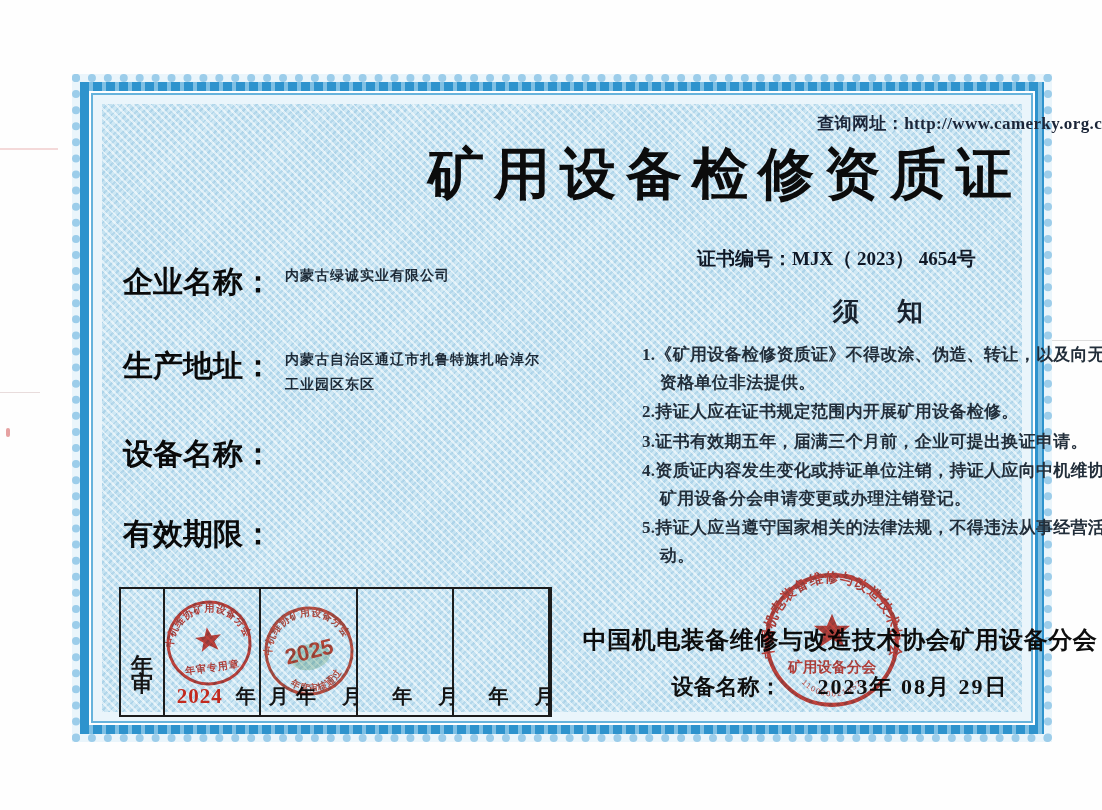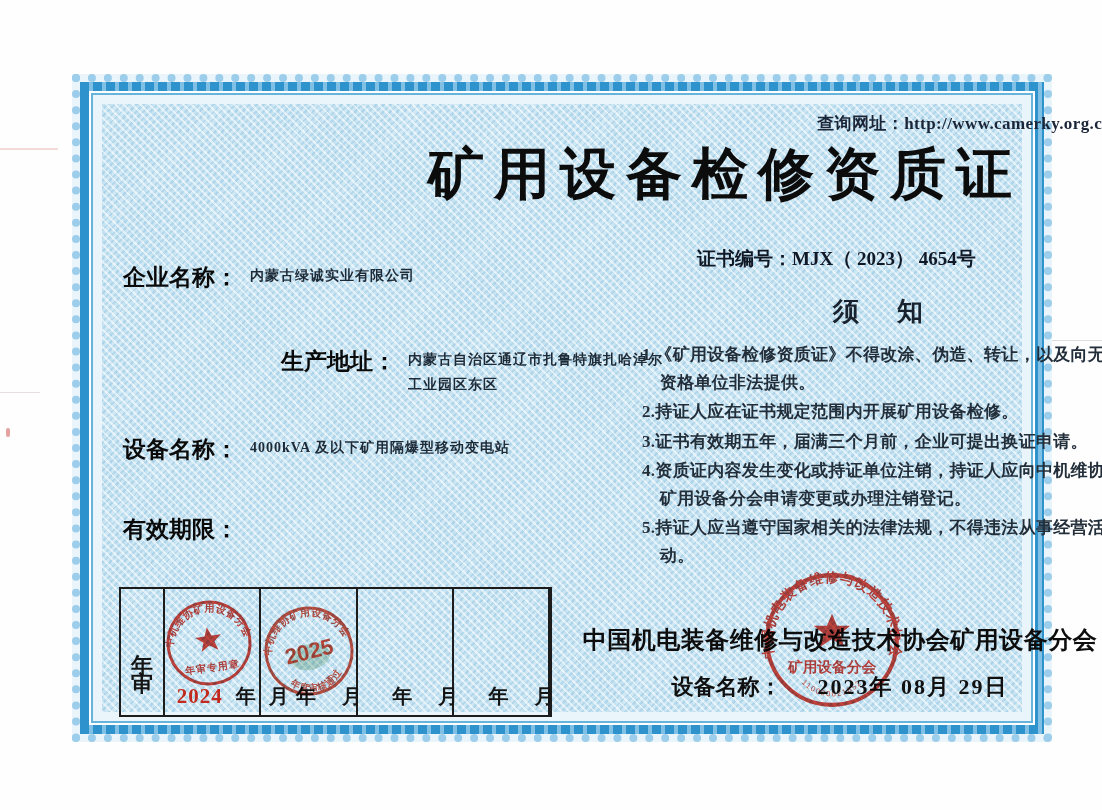--- a/index.html
+++ b/index.html
@@ -49,28 +49,28 @@
     font-size:56px;font-weight:900;color:#0c0c0c;letter-spacing:10px;
   }
   .cert-no{
     position:absolute;left:560px;top:142px;width:450px;text-align:left;
     font-size:19px;font-weight:bold;color:#101826;
     padding-left:35px;box-sizing:border-box;
   }
   .field{position:absolute;left:21px;display:flex;align-items:flex-start;}
   .field-label{
     font-family:"Liberation Sans", sans-serif;
-    font-size:23px;font-weight:800;color:#0a0a0a;white-space:nowrap;flex:0 0 auto;
+    font-size:30px;font-weight:800;color:#0a0a0a;white-space:nowrap;flex:0 0 auto;
   }
   .field-value{
     font-size:14px;font-weight:700;color:#1d2a37;margin-left:12px;padding-top:2px;
     white-space:pre-line;line-height:1.75;letter-spacing:1px;
   }
   .f-company{top:158px;width:520px;}
-  .f-address{top:242px;width:540px;justify-content:flex-end;}
+  .f-address{top:242px;width:540px;}
   .f-equip{top:330px;width:540px;}
   .f-valid{top:410px;width:560px;}
 
   .notice{position:absolute;left:540px;top:190px;width:478px;color:#222e3a;}
   .notice-heading{
     text-align:center;font-size:26px;font-weight:700;letter-spacing:6px;color:#18222e;
     margin-bottom:12px;
   }
   .notice-item{
     font-size:17px;line-height:1.62;letter-spacing:.3px;
@@ -143,21 +143,20 @@
       </div>
 
       <div class="field f-address">
         <span class="field-label">生产地址：</span>
         <span class="field-value">内蒙古自治区通辽市扎鲁特旗扎哈淖尔
 工业园区东区</span>
       </div>
 
       <div class="field f-equip">
         <span class="field-label">设备名称：</span>
-        <span class="field-value">4000kVA 及以下矿用隔爆型移动变电站</span>
       </div>
 
       <div class="field f-valid">
         <span class="field-label">有效期限：</span>
       </div>
 
       <div class="notice">
         <div class="notice-heading">须　知</div>
         <div class="notice-item">1.《矿用设备检修资质证》不得改涂、伪造、转让，以及向无资格单位非法提供。</div>
         <div class="notice-item">2.持证人应在证书规定范围内开展矿用设备检修。</div>

